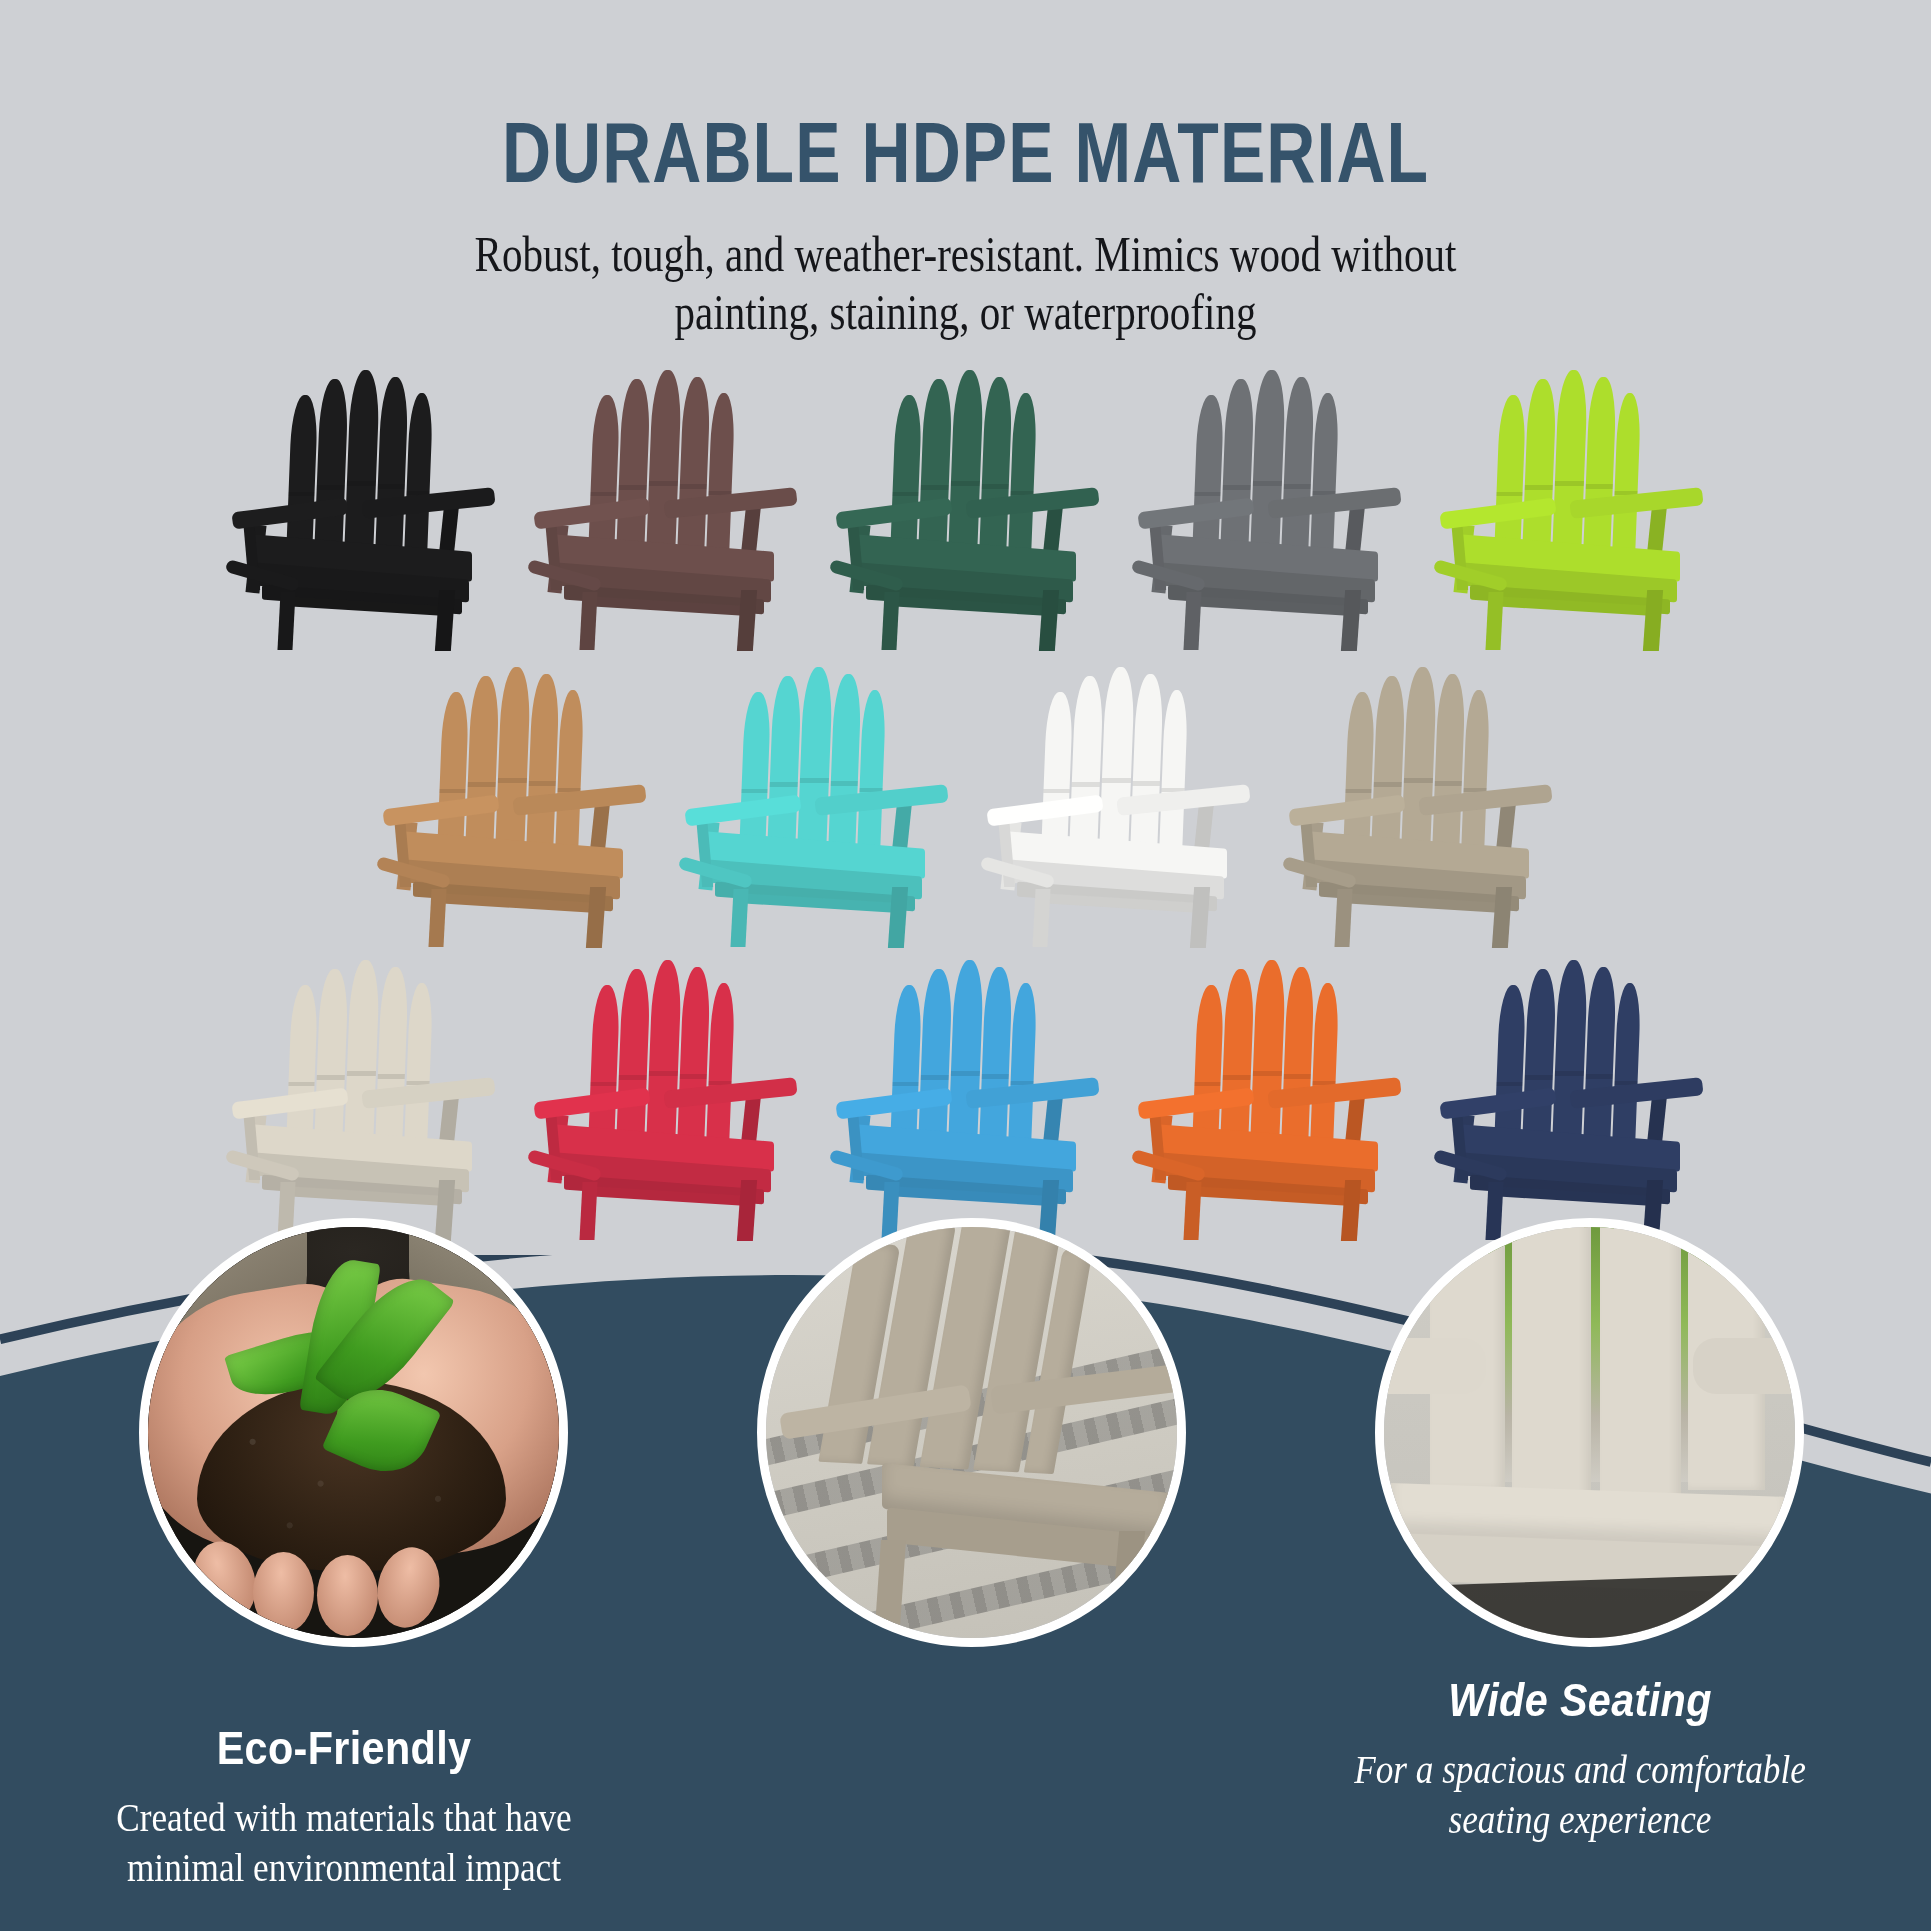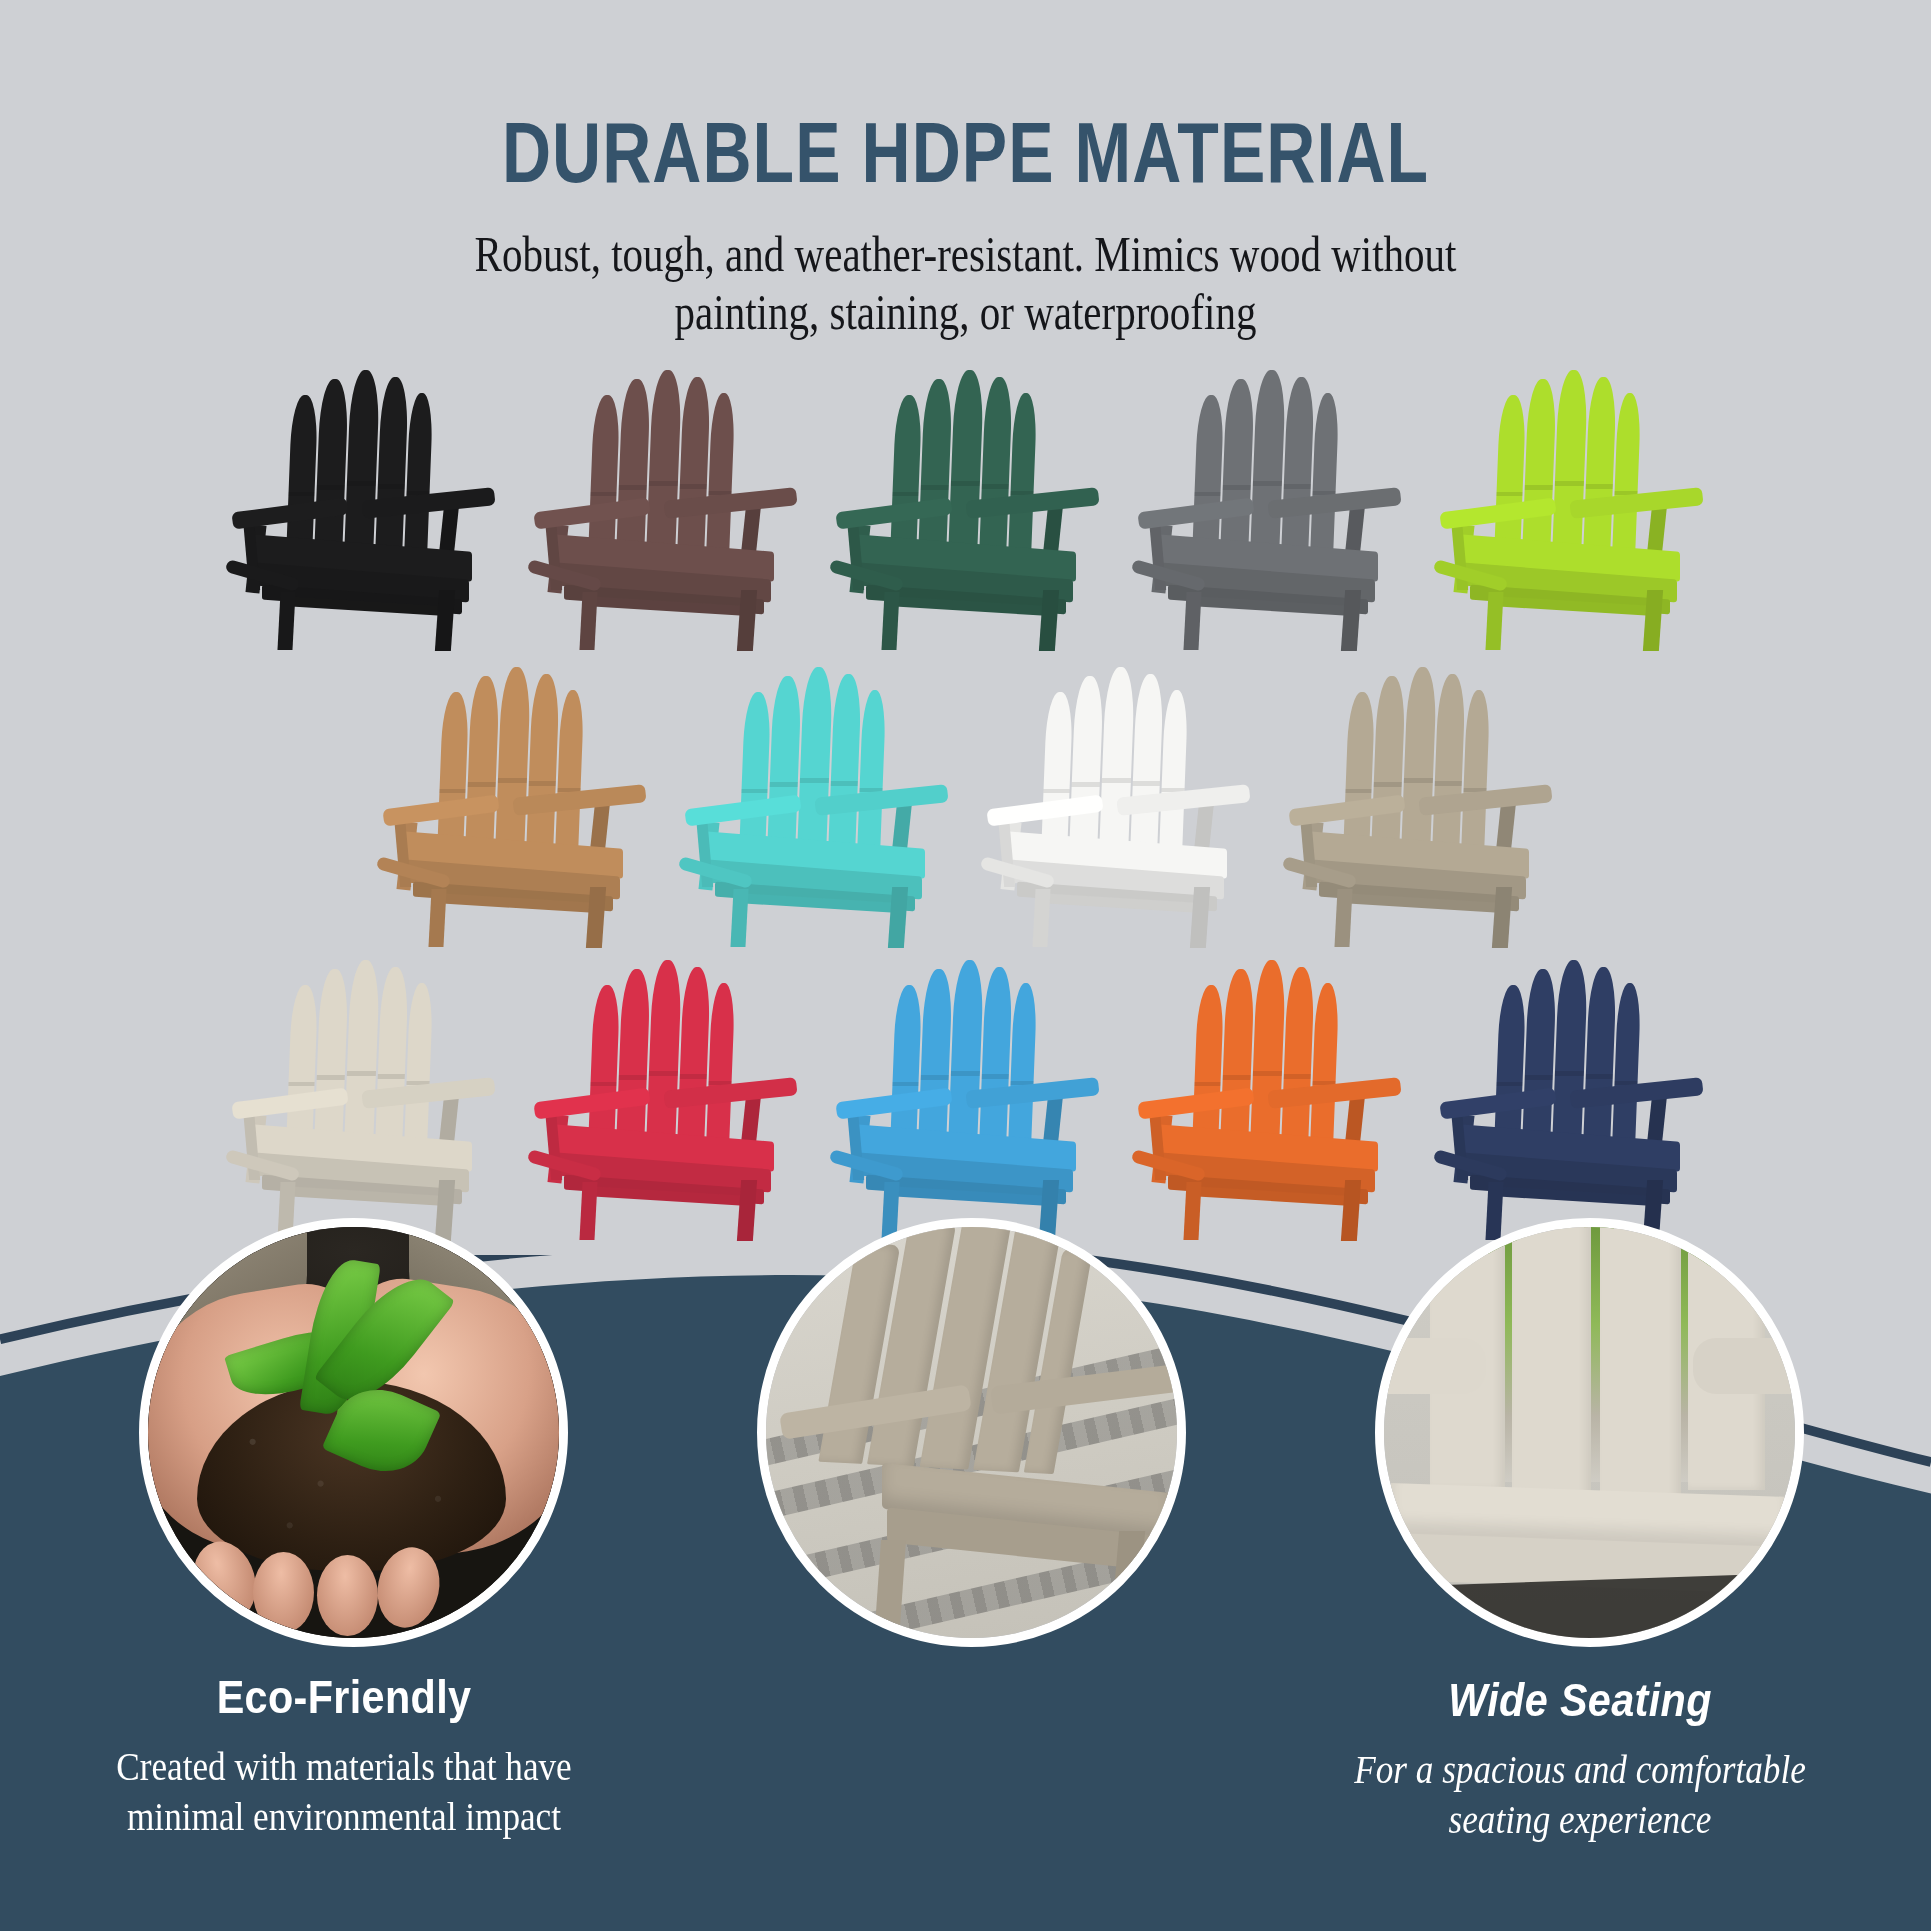--- a/index.html
+++ b/index.html
@@ -145,21 +145,21 @@
             background:#d6d1c6;transform:skewY(2deg);}
   .p3-armL{position:absolute;left:-30px;top:111px;width:132px;height:56px;
            background:#ddd8cd;border-radius:0 23px 23px 0;}
   .p3-armR{position:absolute;right:-30px;top:111px;width:132px;height:56px;
            background:#d7d2c7;border-radius:23px 0 0 23px;}
   .p3-dark{position:absolute;left:53px;bottom:-23px;width:307px;height:81px;
            background:#2f2d2a;transform:skewY(-2deg);opacity:.9;}
 
   
   .feat{position:absolute;width:562px;text-align:center;z-index:8;color:#fff;}
-  #feat-1{left:63px;top:1669px;} #feat-2{left:681px;top:1672px;} #feat-3{left:1299px;top:1672px;font-style:italic;}
+  #feat-1{left:63px;top:1720px;} #feat-2{left:681px;top:1672px;} #feat-3{left:1299px;top:1672px;font-style:italic;}
   .feat-title{font-family:"Liberation Sans",sans-serif;font-weight:700;font-size:47px;
               letter-spacing:0.4px;transform:scaleX(.88);transform-origin:center;margin:0;}
   .feat-desc{font-family:"Liberation Serif",serif;font-size:40px;line-height:1.25;
              margin:17.6px 0 0;transform:scaleX(.88);transform-origin:center top;
              white-space:pre-line;}
 </style>
 </head>
 <body style="background: rgb(206, 208, 212);">
 
 <div id="stage" style="background: rgb(206, 208, 212);">

